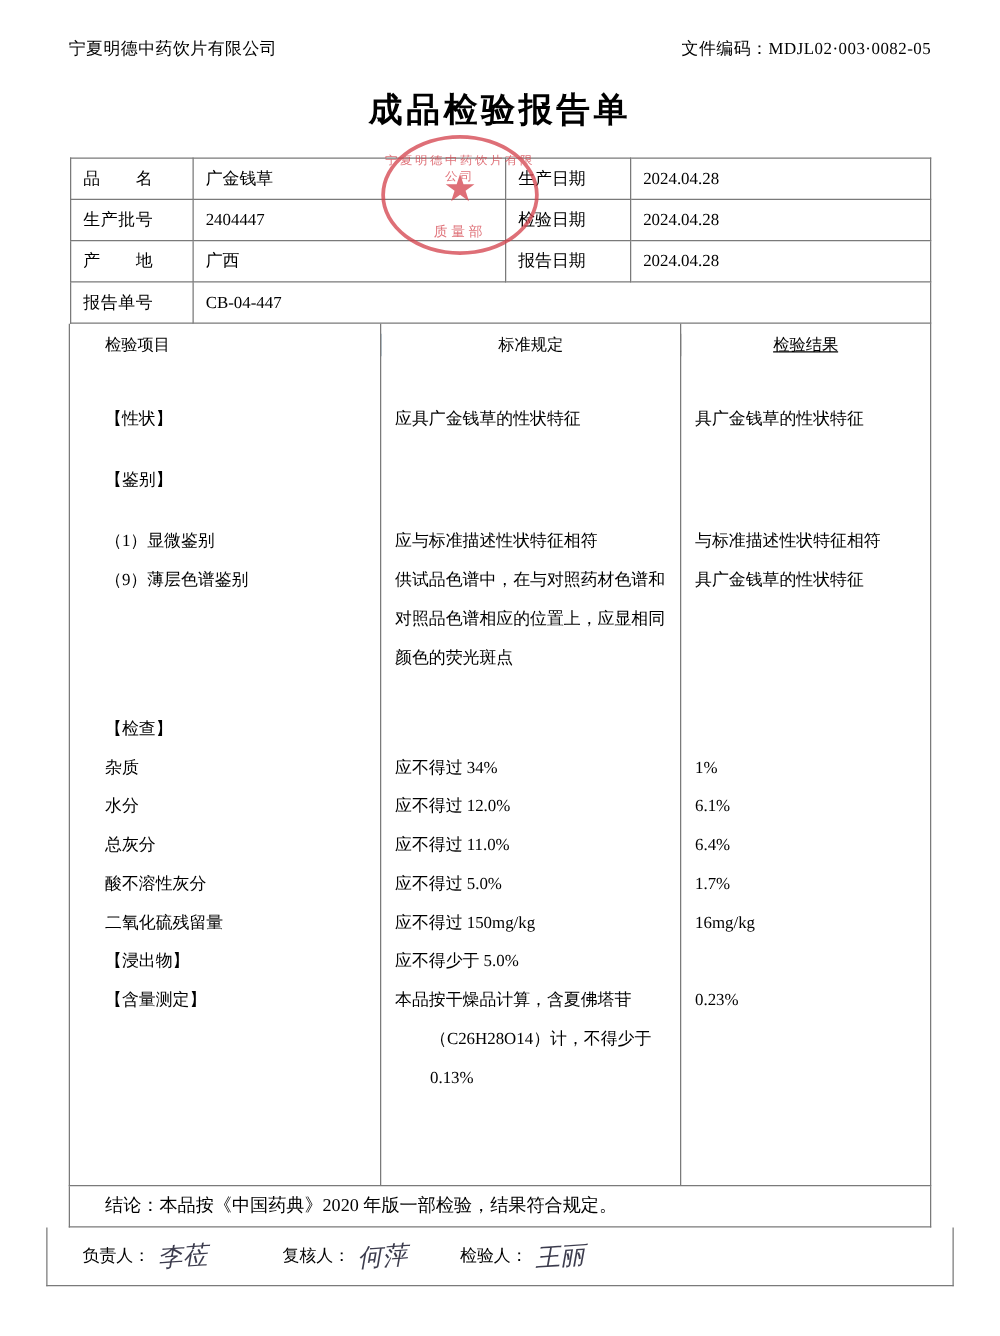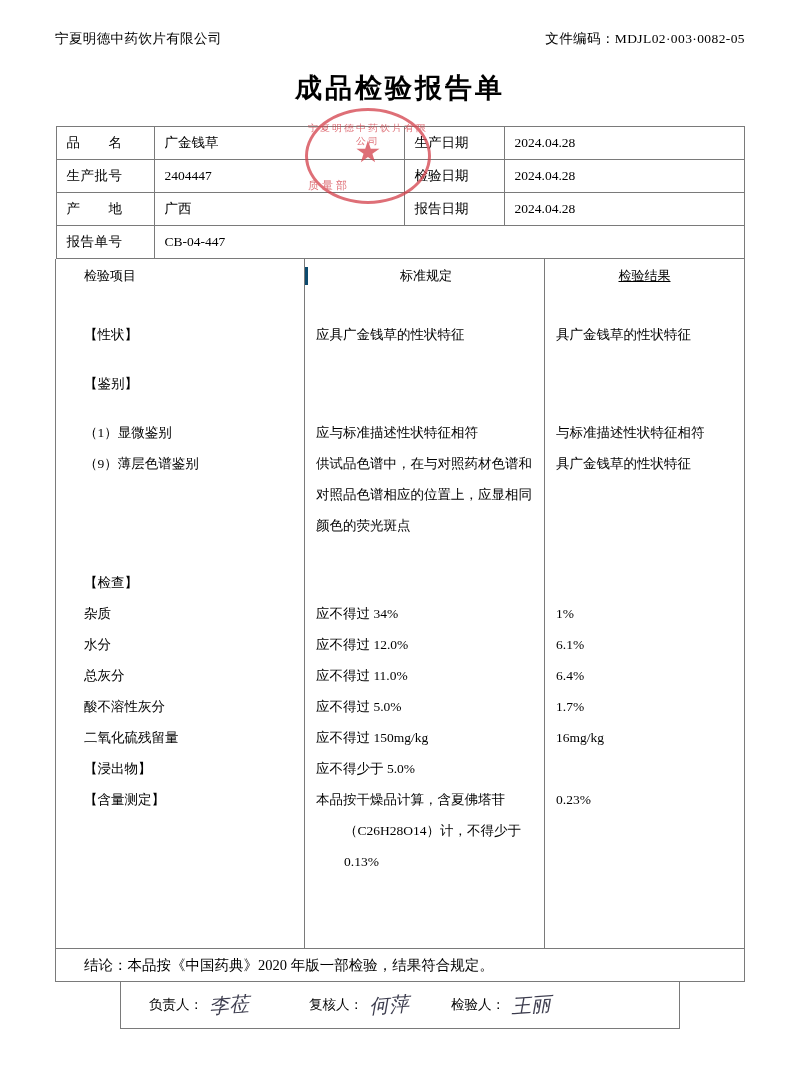--- a/index.html
+++ b/index.html
@@ -71,21 +71,21 @@
     position: relative;
     height: 690px;
   }
   .results .colhead {
     display: flex;
     font-size: 13px;
     height: 34px;
     align-items: center;
   }
   .col1 { width: 248px; box-sizing: border-box; padding-left: 12px; }
-  .col2 { width: 240px; box-sizing: border-box; padding-left: 12px; border-left: 4px solid #0c4a6e;}
+  .col2 { width: 240px; box-sizing: border-box; padding-left: 12px; border-left: 1px solid #0c4a6e;}
   .col3 { width: 200px; box-sizing: border-box; padding-left: 12px; border-left: 1px solid #7a7a7a;}
   .colhead .col1 { padding-left: 28px; }
   .colhead .col2 { text-align: center; padding-left: 0; }
   .colhead .col3 { text-align: center; padding-left: 0; text-decoration: underline; }
   .vline {
     position: absolute;
     top: 0;
     bottom: 0;
     width: 0;
     border-left: 1px solid #7a7a7a;
@@ -113,21 +113,21 @@
     margin: 0 auto;
     border: 1px solid #7a7a7a;
     border-top: none;
     box-sizing: border-box;
     font-size: 14.5px;
     height: 33px;
     line-height: 33px;
     padding-left: 28px;
   }
   .signrow {
-    width: 560px;
+    width: 726px;
     margin: 0 auto;
     border: 1px solid #7a7a7a;
     border-top: none;
     box-sizing: border-box;
     height: 47px;
     display: flex;
     align-items: center;
     font-size: 13.5px;
     position: relative;
   }
@@ -175,20 +175,21 @@
     text-align: center;
     font-size: 10px;
     letter-spacing: 2px;
     top: 10px;
     left: 0;
     color: #d4404a;
   }
   .stamp .bottom-text {
     position: absolute;
     width: 100%;
+    text-align: center;
     bottom: 8px;
     left: 0;
     font-size: 11px;
     letter-spacing: 3px;
     color: #d4404a;
   }
   .arc-curve { transform: scaleY(0.9); }
 </style>
 </head>
 <body>

